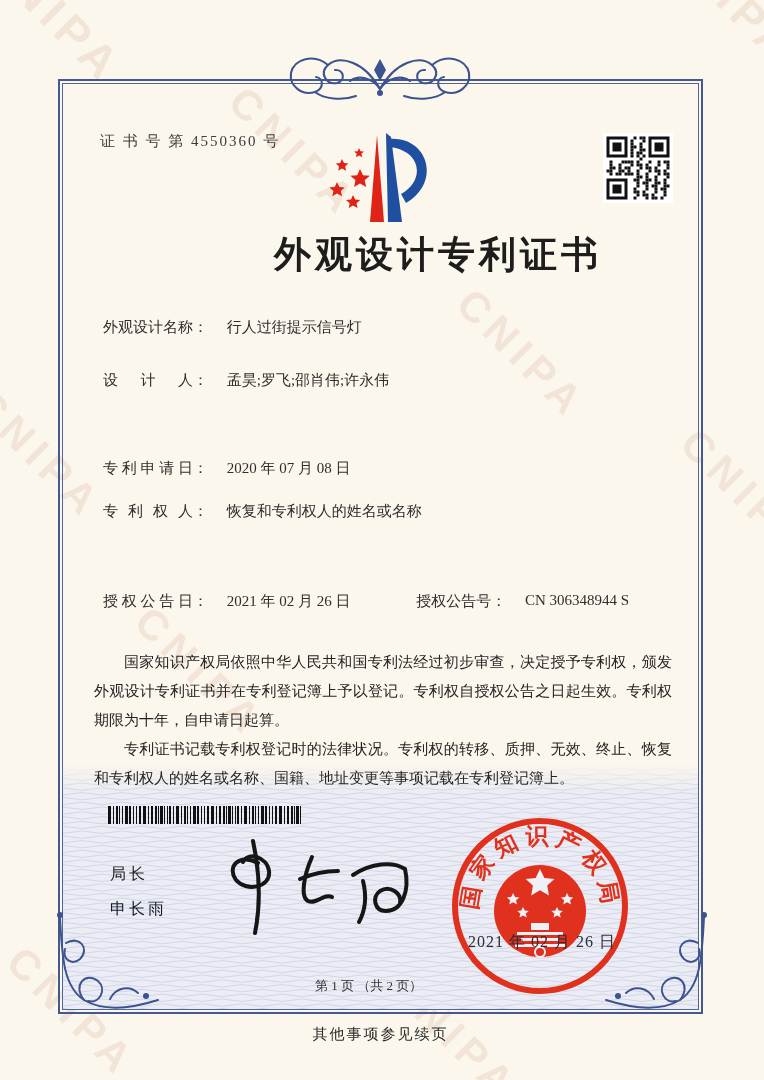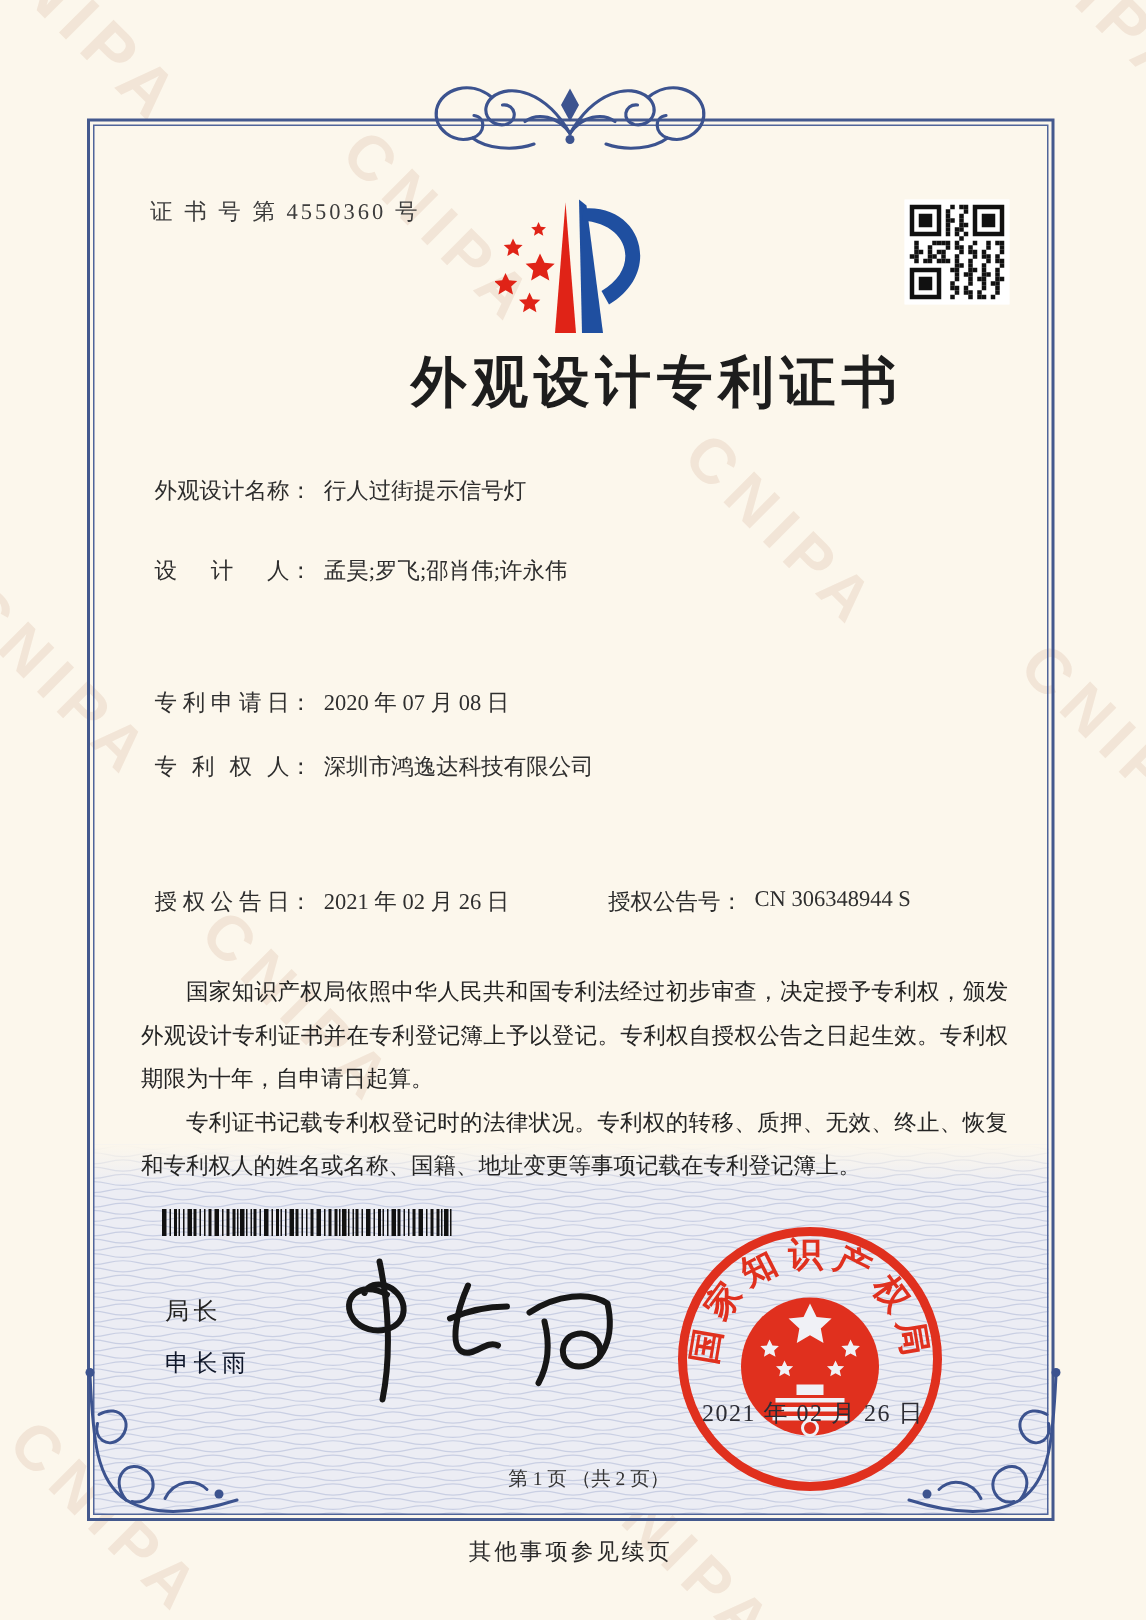--- a/index.html
+++ b/index.html
@@ -10,38 +10,38 @@
   .frame{position:absolute;left:58px;top:79px;width:641px;height:931px;border:2px solid #44598e;}
   .frame::after{content:"";position:absolute;inset:2px;border:1px solid #50659a;}
   .cert-no{position:absolute;left:100px;top:132px;font-size:15px;color:#3c3c3c;letter-spacing:2px;}
   .qr-wrap{position:absolute;left:603px;top:133px;width:70px;height:70px;background:#ffffff;padding:0;}
   .logo{position:absolute;left:330px;top:132px;}
   .title{position:absolute;left:58px;top:230px;width:760px;text-align:center;font-size:37px;
          font-weight:bold;color:#1d1d1d;letter-spacing:4px;}
   .fieldrow{position:absolute;left:103px;font-size:15px;color:#2e2e2e;white-space:nowrap;}
   .flabel{display:inline-block;width:90px;text-align:justify;text-align-last:justify;vertical-align:top;}
   .fcolon{display:inline-block;vertical-align:top;}
-  .fvalue{display:inline-block;margin-left:4px;vertical-align:top;white-space:normal;}
+  .fvalue{display:inline-block;margin-left:15px;vertical-align:top;white-space:normal;}
   .addr2{display:block;}
   .pair2{margin-left:62px;}
   .pair2 .flabel{width:auto;text-align:center;text-align-last:auto;}
   .paras{position:absolute;left:94px;top:624px;width:578px;font-size:15px;line-height:29px;
          color:#242424;text-align:justify;margin-top:24px;}
   .paras p{margin:0;text-indent:2em;}
   .band{position:absolute;left:62px;top:763px;width:637px;height:247px;background:#ecedf4;}
   .band-fade{position:absolute;left:0;top:0;width:100%;height:28px;
              background:linear-gradient(#fcf7ec,rgba(252,247,236,0));}
   .barcode{position:absolute;left:108px;top:806px;}
   .sig-title{position:absolute;left:110px;top:864px;font-size:16px;color:#222;letter-spacing:3px;}
   .sig-name{position:absolute;left:110px;top:899px;font-size:16px;color:#0f172a;letter-spacing:3px;}
   .sig-script{position:absolute;left:218px;top:835px;}
   .seal{position:absolute;left:449px;top:811px;}
   .seal-date{position:absolute;left:468px;top:932px;width:190px;font-size:16px;color:#2c2c34;
              letter-spacing:1px;white-space:nowrap;}
-  .page-info{position:absolute;left:70px;top:977px;width:645px;text-align:center;font-size:13px;color:#333;}
+  .page-info{position:absolute;left:46px;top:977px;width:645px;text-align:center;font-size:13px;color:#333;}
   .cont-note{position:absolute;left:58px;top:1025px;width:645px;text-align:center;font-size:15px;color:#2a2a2a;letter-spacing:2px;}
   .ornament-top{position:absolute;left:280px;top:47px;}
   .flourish{position:absolute;}
   .fl-bl{left:50px;top:903px;}
   .fl-br{left:602px;top:903px;transform:scaleX(-1);}
 </style>
 </head>
 <body>
 
 <div class="page">
@@ -302,21 +302,21 @@
   <div class="fieldrow" style="top:371px;">
     <span class="flabel">设计人</span><span class="fcolon">：</span>
     <span class="fvalue">孟昊;罗飞;邵肖伟;许永伟</span>
   </div>
   <div class="fieldrow" style="top:459px;">
     <span class="flabel">专利申请日</span><span class="fcolon">：</span>
     <span class="fvalue">2020 年 07 月 08 日</span>
   </div>
   <div class="fieldrow" style="top:502px;">
     <span class="flabel">专利权人</span><span class="fcolon">：</span>
-    <span class="fvalue">深圳市鸿逸达科技有限公司</span>
+    <span class="fvalue">恢复和专利权人的姓名或名称</span>
   </div>
   <div class="fieldrow" style="top:592px;">
     <span class="flabel">授权公告日</span><span class="fcolon">：</span>
     <span class="fvalue">2021 年 02 月 26 日</span>
     <span class="pair2"><span class="flabel">授权公告号</span><span class="fcolon">：</span>
     <span class="fvalue">CN 306348944 S</span></span>
   </div>
 
   <div class="paras">
     <p>国家知识产权局依照中华人民共和国专利法经过初步审查，决定授予专利权，颁发外观设计专利证书并在专利登记簿上予以登记。专利权自授权公告之日起生效。专利权期限为十年，自申请日起算。</p>

